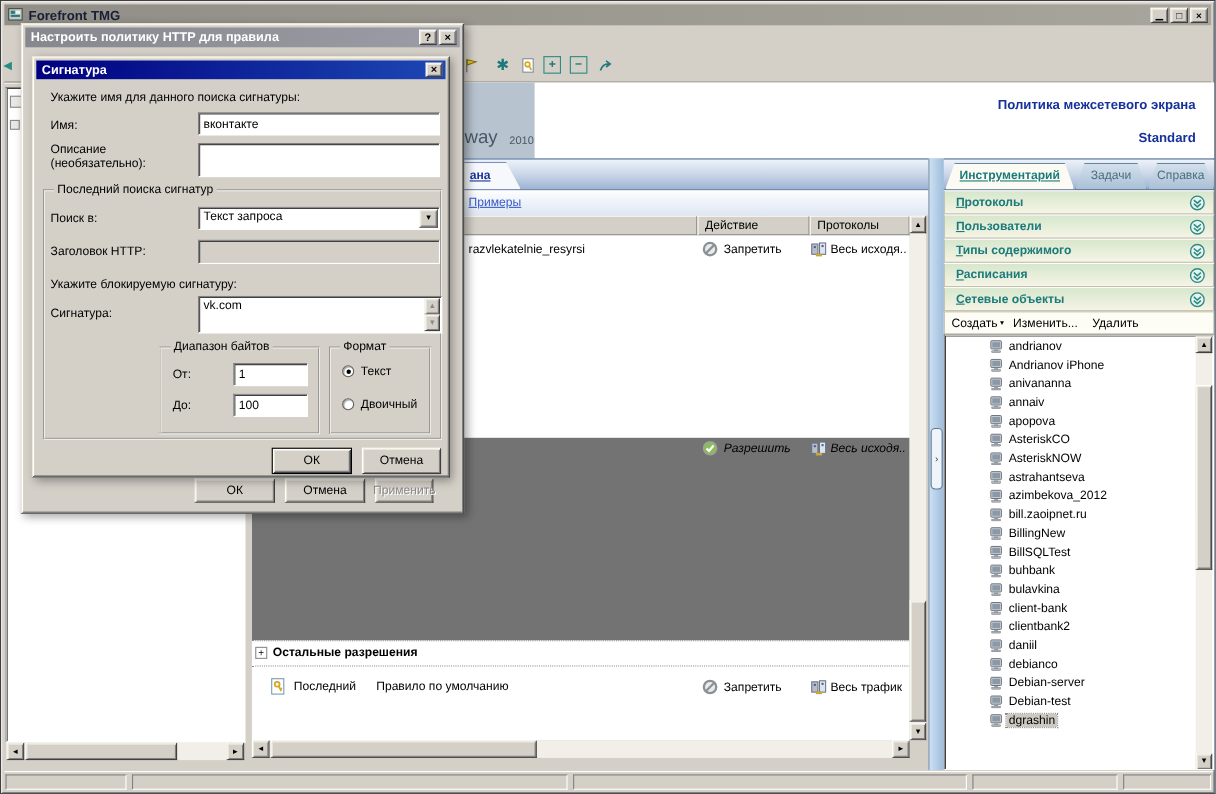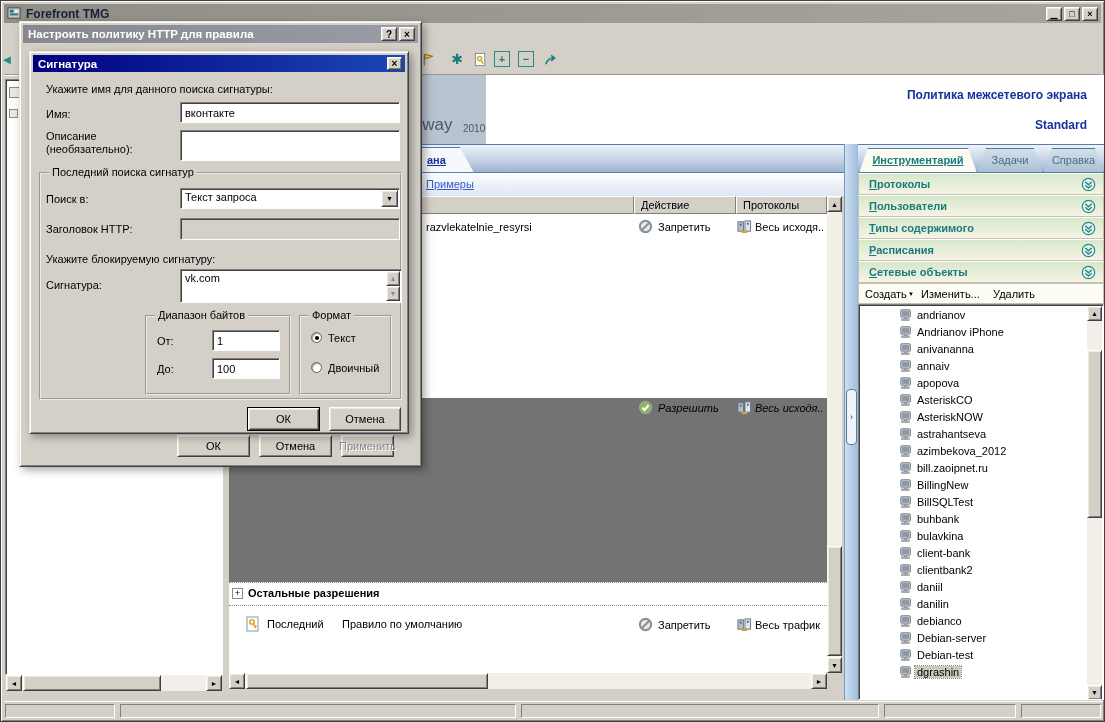--- a/index.html
+++ b/index.html
@@ -541,29 +541,20 @@
   <div class="comp-item">
     <svg class="comp-icon" viewBox="0 0 16 16">
       <rect x="2" y="2" width="11" height="8.5" rx="1" fill="#c8cdd4" stroke="#6a7078"></rect>
       <rect x="3.5" y="3.5" width="8" height="5.5" fill="#8a98a8"></rect>
       <rect x="5.5" y="11" width="4" height="1.5" fill="#9aa0a8"></rect>
       <rect x="3" y="12.5" width="9" height="1.8" fill="#b0b6be" stroke="#6a7078" stroke-width="0.5"></rect>
     </svg>
     <span class="comp-label">daniil</span>
   </div>
 
-  <div class="comp-item">
-    <svg class="comp-icon" viewBox="0 0 16 16">
-      <rect x="2" y="2" width="11" height="8.5" rx="1" fill="#c8cdd4" stroke="#6a7078"></rect>
-      <rect x="3.5" y="3.5" width="8" height="5.5" fill="#8a98a8"></rect>
-      <rect x="5.5" y="11" width="4" height="1.5" fill="#9aa0a8"></rect>
-      <rect x="3" y="12.5" width="9" height="1.8" fill="#b0b6be" stroke="#6a7078" stroke-width="0.5"></rect>
-    </svg>
-    <span class="comp-label">danilin</span>
-  </div>
 
   <div class="comp-item">
     <svg class="comp-icon" viewBox="0 0 16 16">
       <rect x="2" y="2" width="11" height="8.5" rx="1" fill="#c8cdd4" stroke="#6a7078"></rect>
       <rect x="3.5" y="3.5" width="8" height="5.5" fill="#8a98a8"></rect>
       <rect x="5.5" y="11" width="4" height="1.5" fill="#9aa0a8"></rect>
       <rect x="3" y="12.5" width="9" height="1.8" fill="#b0b6be" stroke="#6a7078" stroke-width="0.5"></rect>
     </svg>
     <span class="comp-label">debianco</span>
   </div>

